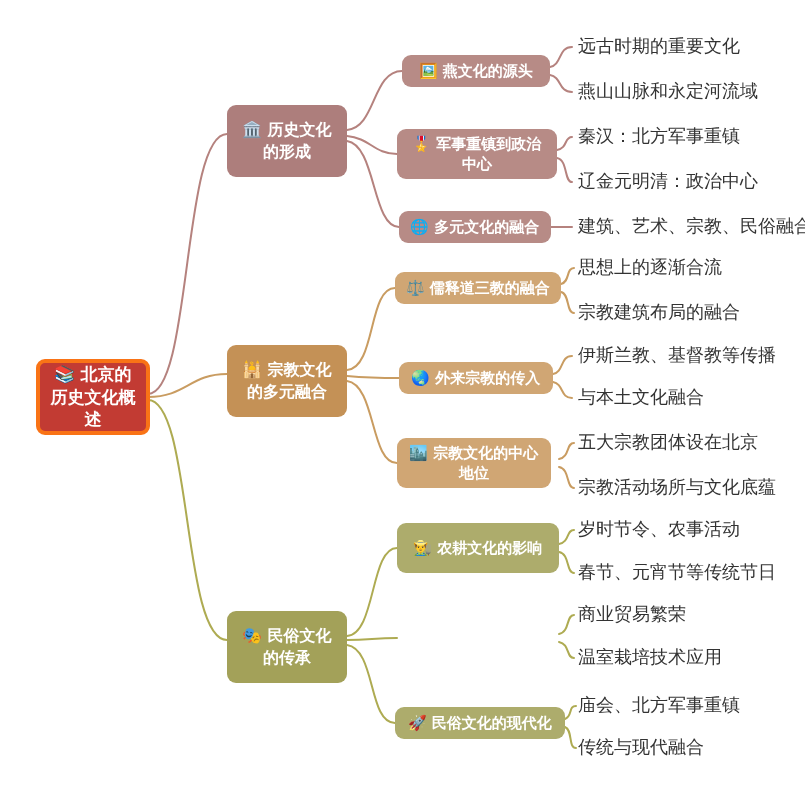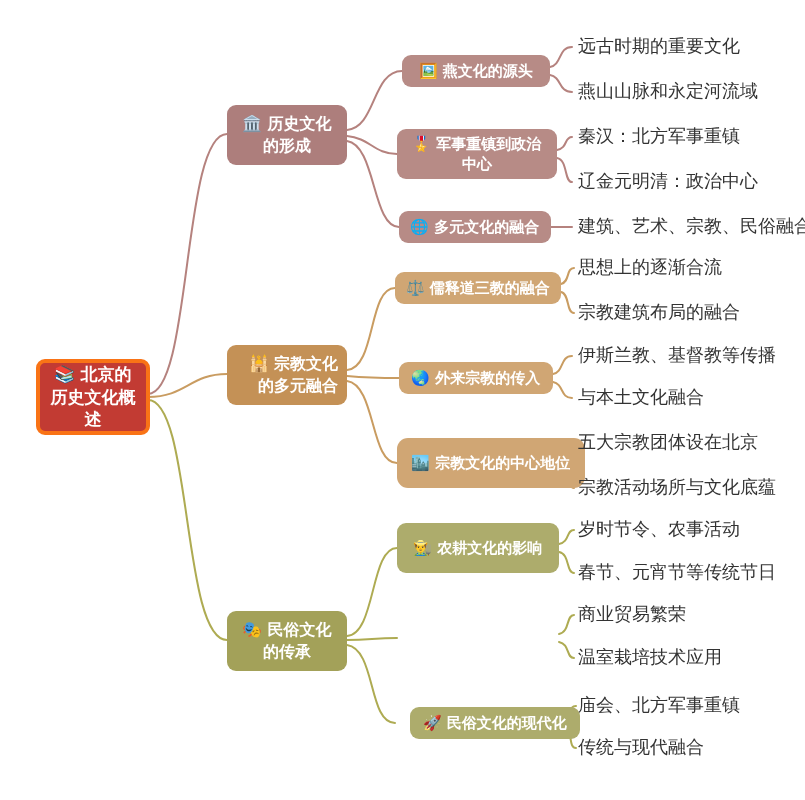--- a/index.html
+++ b/index.html
@@ -16,26 +16,26 @@
     position:absolute;z-index:2;border-radius:9px;color:#ffffff;
     display:flex;align-items:center;justify-content:center;text-align:center;
     font-weight:bold;line-height:1.35;box-sizing:border-box;padding:5px 9px;
   }
   .node .ico{font-style:normal;margin-right:5px;font-weight:normal;}
   .root{
     background:#c23b33;border:4px solid #f97316;font-size:17px;
     left:36px;top:359px;width:114px;height:76px;padding:5px 7px;
   }
   .b1{background:#ad7e7c;}
-  .b2{background:#c49156;text-align:right;}
+  .b2{background:#c49156;}
   .b3{background:#a3a159;}
   .s1{background:#b78b86;}
   .s2{background:#d0a674;}
   .s3{background:#adac6c;}
-  .branch{font-size:16px;left:227px;width:120px;height:60px;}
+  .branch{font-size:16px;left:227px;width:120px;height:72px;}
   .sub{font-size:15px;}
   .leaf{
     position:absolute;z-index:2;left:578px;transform:translateY(-55%);
     color:#333333;font-size:18px;white-space:nowrap;font-weight:normal;
   }
 </style>
 </head>
 <body>
 
 <div class="canvas">
@@ -102,37 +102,37 @@
 
   <div class="node branch b2" style="top:345px;">
     <span><span class="ico">🕌</span><span>宗教文化的多元融合</span></span>
   </div>
   <div class="node sub s2" style="left:395px;top:272px;width:166px;height:32px;">
     <span><span class="ico">⚖️</span><span>儒释道三教的融合</span></span>
   </div>
   <div class="node sub s2" style="left:399px;top:362px;width:154px;height:32px;">
     <span><span class="ico">🌏</span><span>外来宗教的传入</span></span>
   </div>
-  <div class="node sub s2" style="left:397px;top:438px;width:188px;height:50px;border-radius:11px;">
+  <div class="node sub s2" style="left:397px;top:438px;width:154px;height:50px;">
     <span><span class="ico">🏙️</span><span>宗教文化的中心地位</span></span>
   </div>
   <div class="leaf" style="top:268px;">思想上的逐渐合流</div>
   <div class="leaf" style="top:313px;">宗教建筑布局的融合</div>
   <div class="leaf" style="top:356px;">伊斯兰教、基督教等传播</div>
   <div class="leaf" style="top:398px;">与本土文化融合</div>
   <div class="leaf" style="top:443px;">五大宗教团体设在北京</div>
   <div class="leaf" style="top:488px;">宗教活动场所与文化底蕴</div>
 
   <div class="node branch b3" style="top:611px;">
     <span><span class="ico">🎭</span><span>民俗文化的传承</span></span>
   </div>
   <div class="node sub s3" style="left:397px;top:523px;width:162px;height:50px;">
     <span><span class="ico">👨‍🌾</span><span>农耕文化的影响</span></span>
   </div>
-  <div class="node sub s3" style="left:410px;top:707px;width:170px;height:32px;">
+  <div class="node sub s3" style="left:395px;top:707px;width:170px;height:32px;">
     <span><span class="ico">🚀</span><span>民俗文化的现代化</span></span>
   </div>
   <div class="leaf" style="top:530px;">岁时节令、农事活动</div>
   <div class="leaf" style="top:573px;">春节、元宵节等传统节日</div>
   <div class="leaf" style="top:615px;">商业贸易繁荣</div>
   <div class="leaf" style="top:658px;">温室栽培技术应用</div>
   <div class="leaf" style="top:706px;">庙会、北方军事重镇</div>
   <div class="leaf" style="top:748px;">传统与现代融合</div>
 
 </div>

